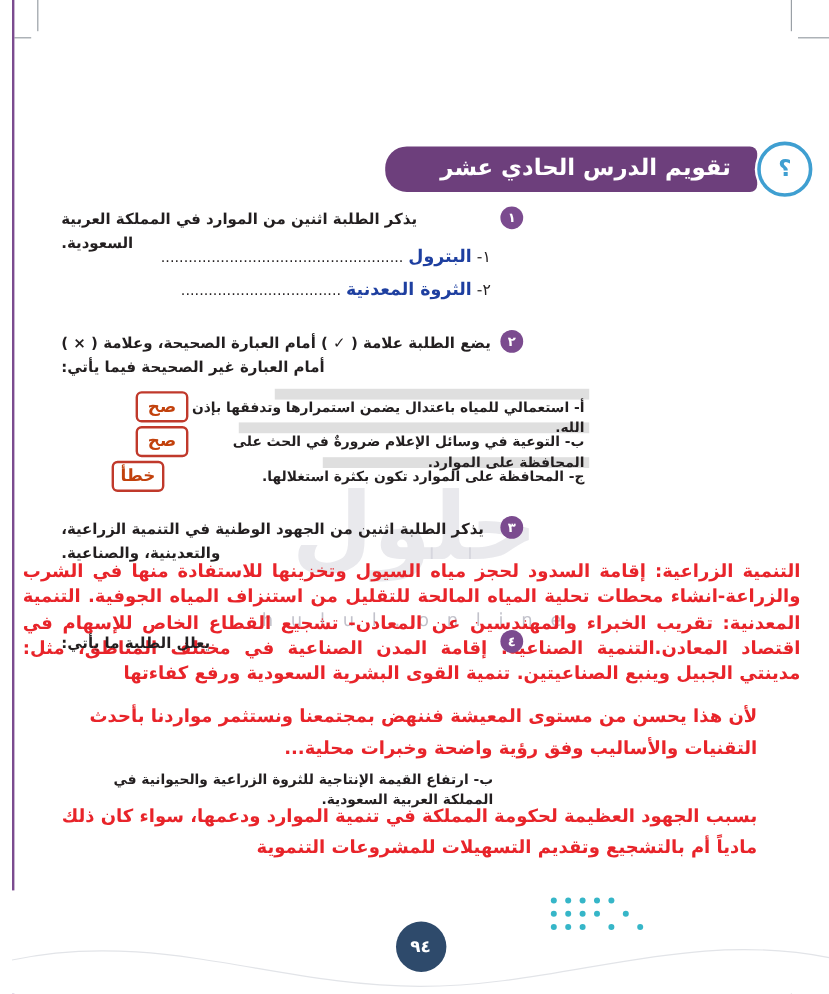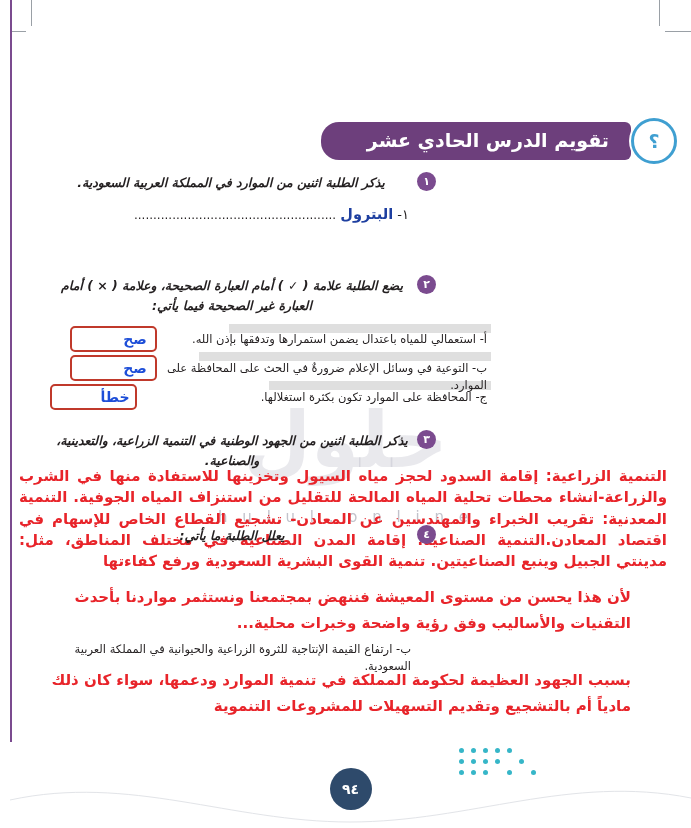--- a/index.html
+++ b/index.html
@@ -72,22 +72,21 @@
     margin-right: -34px;
     position: relative;
     z-index: 3;
     box-shadow: 0 0 0 2px #ffffff;
   }
 
   
   .q {
     position: absolute;
     direction: rtl;
-    text-align: center;
-    font-style: italic;
+    text-align: left;
   }
   .qnum {
     position: absolute;
     width: 19px;
     height: 19px;
     border-radius: 50%;
     background: #7b4b8f;
     color: #fff;
     font-size: 11px;
     font-weight: bold;
@@ -121,42 +120,41 @@
     font-size: 12px;
   }
 
   
   .stmt {
     position: absolute;
     direction: rtl;
     font-size: 11.5px;
     color: #231f20;
     line-height: 1.5;
-    font-weight: normal;
+    font-weight: bold;
   }
   .shade {
     position: absolute;
     background: #d9d9d9;
     opacity: .85;
   }
 
   .box {
     position: absolute;
     width: 40px;
     height: 22px;
     border: 2px solid #c0392b;
     border-radius: 5px;
-    color: #1d4ed8;
+    color: #c2410c;
     font-size: 14px;
     font-weight: bold;
     display: flex;
     align-items: center;
     justify-content: center;
     background: #ffffff;
-    padding-left: 43px;
   }
 
   
   .red-hand {
     position: absolute;
     color: #e8242a;
     font-weight: bold;
     direction: rtl;
     line-height: 1.55;
   }
@@ -305,20 +303,25 @@
   <div class="q" style="right:280px; top:172px; width:360px;">
     <span class="qtext">يذكر الطلبة اثنين من الموارد في المملكة العربية السعودية.</span>
   </div>
 
   <div class="answer-line" style="right:282px; top:206px;">
     <span>١-</span>
     <span class="answer-ink">البترول</span>
     <span class="dots">.....................................................</span>
   </div>
 
+  <div class="answer-line" style="right:282px; top:234px;">
+    <span>٢-</span>
+    <span class="answer-ink">الثروة المعدنية</span>
+    <span class="dots">...................................</span>
+  </div>
 
   <div class="qnum" style="right:255px; top:275px;">٢</div>
   <div class="q" style="right:278px; top:275px; width:362px;">
     <span class="qtext">يضع الطلبة علامة ( ✓ ) أمام العبارة الصحيحة، وعلامة ( × ) أمام العبارة غير الصحيحة فيما يأتي:</span>
   </div>
 
   <div class="shade" style="right:200px; top:324px; width:262px; height:9px;"></div>
   <div class="shade" style="right:200px; top:352px; width:292px; height:9px;"></div>
   <div class="shade" style="right:200px; top:381px; width:222px; height:9px;"></div>
 

